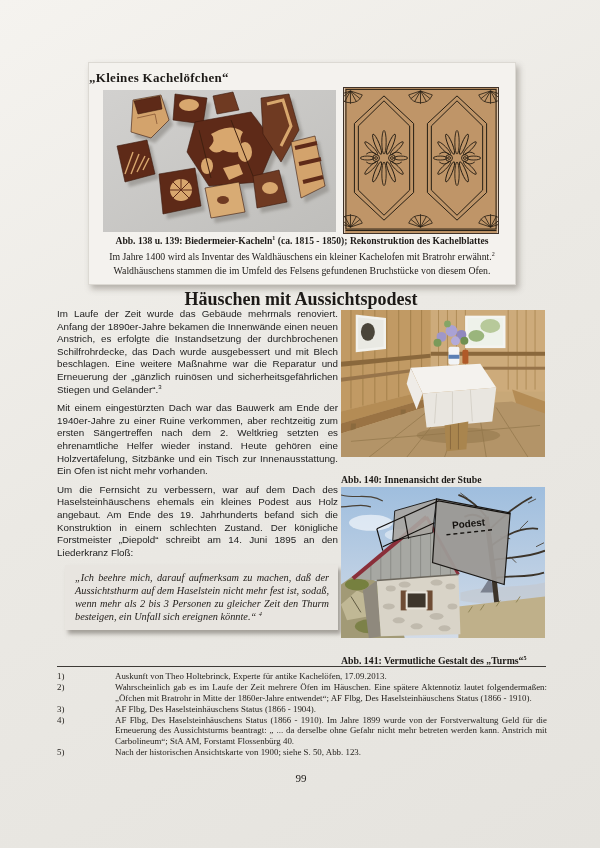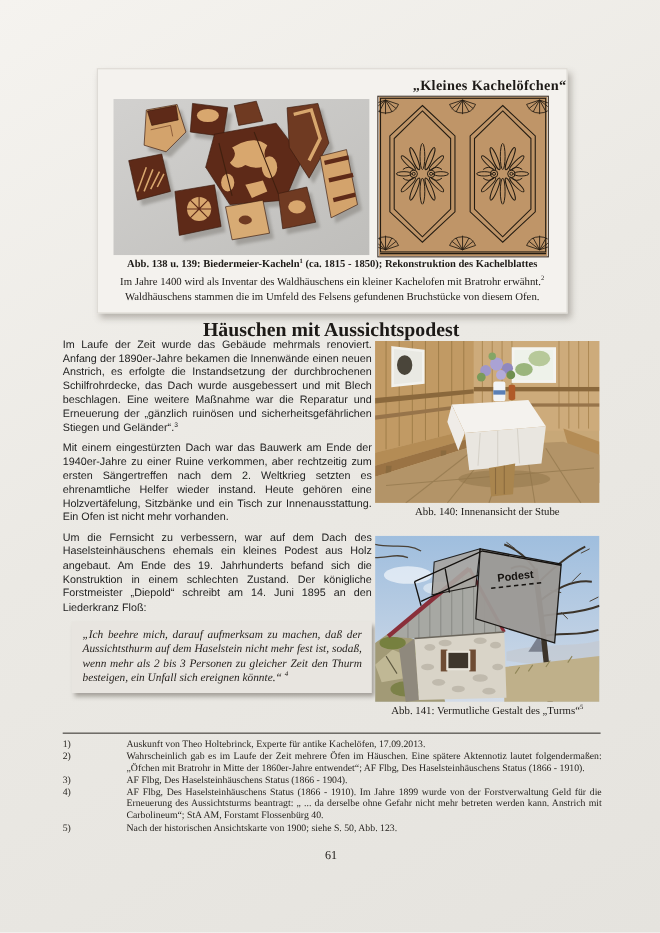--- a/index.html
+++ b/index.html
@@ -3,21 +3,21 @@
 <meta charset="utf-8">
 <style>
   html,body{margin:0;padding:0;}
   .page{position:relative;width:600px;height:848px;overflow:hidden;
         background:linear-gradient(150deg,#f5f3ef 0%,#ebe9e4 45%,#e5e3de 100%);
         font-family:"Liberation Serif",serif;color:#1d1a17;}
   
   .topbox{position:absolute;left:88px;top:62px;width:426px;height:221px;
           background:#f4f2ee;border:1px solid #dcd9d3;
           box-shadow:3px 4px 6px rgba(110,105,96,.45);}
-  .topbox-title{position:absolute;top:7px;left:0;width:100%;text-align:right;
+  .topbox-title{position:absolute;top:7px;left:0;width:100%;text-align:left;
           font-weight:bold;font-size:13px;letter-spacing:.3px;}
   .fig-frag{position:absolute;left:14px;top:27px;width:233px;height:142px;}
   .fig-tile{position:absolute;left:254px;top:24px;width:156px;height:147px;border:1px solid #40332a;box-sizing:border-box;}
   .topbox-caption{position:absolute;top:172px;left:0;width:100%;text-align:center;
           font-weight:bold;font-size:9.6px;}
   .topbox-line{position:absolute;left:0;width:100%;text-align:center;font-size:9.8px;}
   .tl1{top:188px}.tl2{top:202px}
   sup{font-size:.62em;line-height:0;}
   
   .section-heading{position:absolute;left:57px;top:289px;width:488px;text-align:center;
@@ -27,21 +27,21 @@
           text-align:justify;color:#222;}
   .leftcol p{margin:0 0 6px 0;}
   .quotebox{margin:2px 0 7px 8px;padding:6px 9px 7px 10px;background:#e8e5e0;
           box-shadow:3px 4px 4px rgba(95,90,82,.5);
           font-family:"Liberation Serif",serif;font-style:italic;font-size:10.3px;
           line-height:13px;text-align:justify;color:#26221e;}
   
   .fig140{position:absolute;left:341px;top:310px;width:204px;}
   .fig141{position:absolute;left:341px;top:487px;width:204px;}
   .figimg{display:block;width:204px;}
-  .figcap{width:100%;text-align:center;font-weight:normal;font-size:9.8px;margin-top:3px;}
+  .figcap{width:100%;font-weight:bold;font-size:9.8px;margin-top:17px;}
   
   .footrule{position:absolute;left:57px;top:666px;width:489px;border-top:1.3px solid #3d3a36;}
   .footnotes{position:absolute;left:57px;top:671px;width:490px;font-size:8.9px;line-height:10.6px;color:#26231f;}
   .fnrow{display:flex;margin-bottom:0.5px;}
   .fnnum{flex:0 0 15px;}
   .fntext{flex:1;text-align:justify;margin-left:43px;}
   .pagenum{position:absolute;left:57px;top:772px;width:488px;text-align:center;font-size:11px;}
   svg text{font-family:"Liberation Sans",sans-serif;}
 </style>
 </head>
@@ -368,14 +368,14 @@
     <span class="fnnum">4)</span>
     <span class="fntext">AF Flbg, Des Haselsteinhäuschens Status (1866 - 1910). Im Jahre 1899 wurde von der Forstverwaltung Geld für die Erneuerung des Aussichtsturms beantragt: „ ... da derselbe ohne Gefahr nicht mehr betreten werden kann. Anstrich mit Carbolineum“; StA AM, Forstamt Flossenbürg 40.</span>
   </div>
 
   <div class="fnrow">
     <span class="fnnum">5)</span>
     <span class="fntext">Nach der historischen Ansichtskarte von 1900; siehe S. 50, Abb. 123.</span>
   </div>
 </div>
 
-  <div class="pagenum">61</div>
+  <div class="pagenum">99</div>
 </div>
 
 </body></html>

